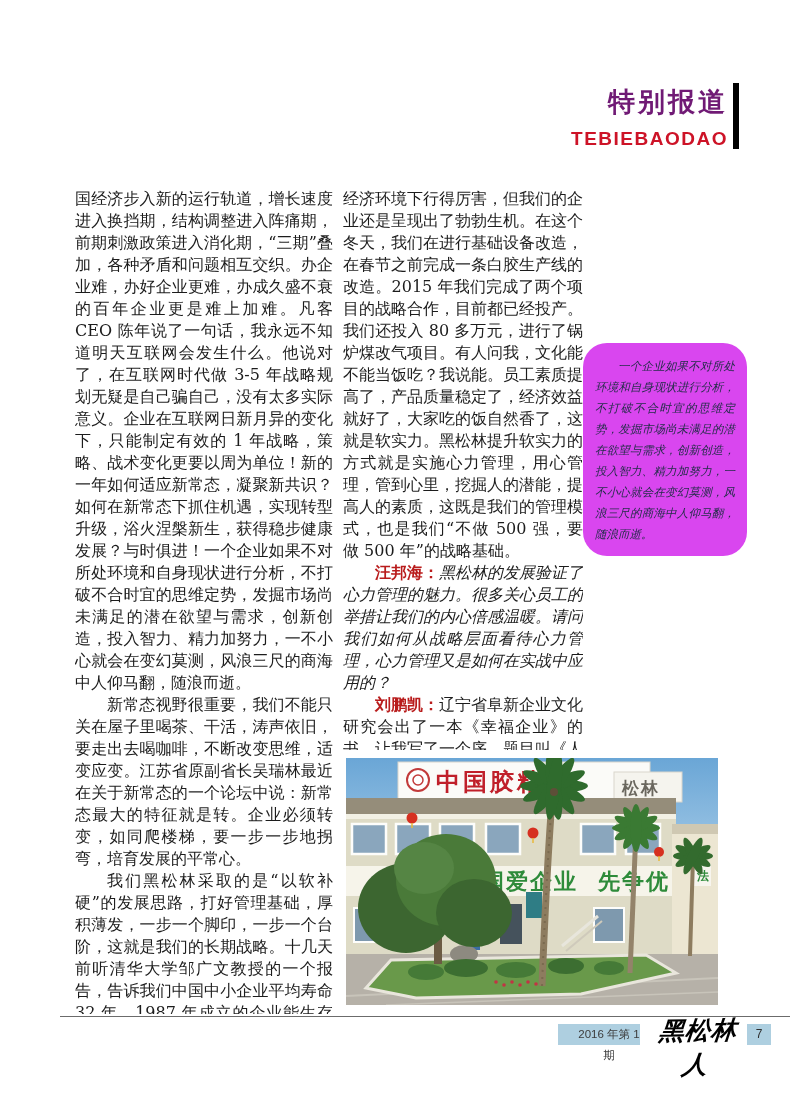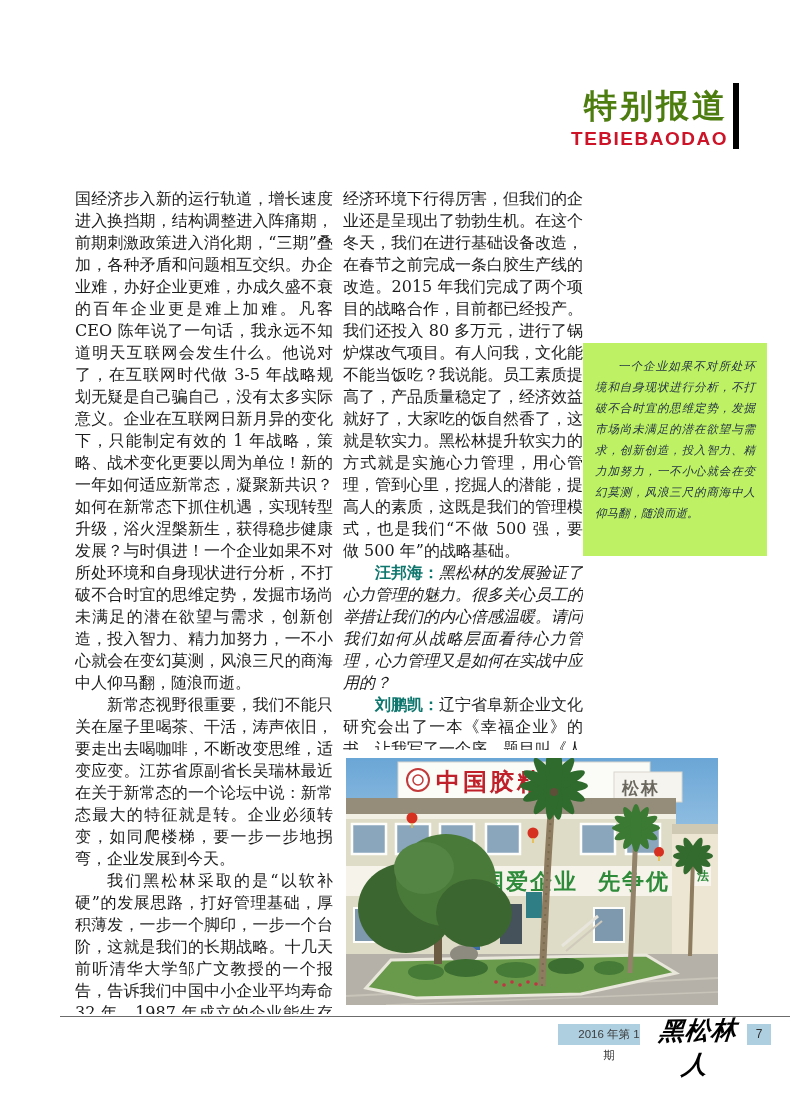--- a/index.html
+++ b/index.html
@@ -6,51 +6,51 @@
   html,body { background:#ffffff; }
   .page {
     position:relative; width:793px; height:1100px; background:#ffffff;
     overflow:hidden; font-family:"DejaVu Serif", serif; color:#1c1c1c;
   }
 
   
   .hdr-title {
     position:absolute; top:84px; right:65px;
     font-family:"Liberation Sans", sans-serif; font-weight:900;
-    font-size:33px; letter-spacing:3px; color:#4d7c0f;
+    font-size:27px; letter-spacing:3px; color:#701a75;
   }
   .hdr-sub {
     position:absolute; top:128px; right:65px;
     font-family:"Liberation Sans", sans-serif; font-weight:800;
     font-size:19px; letter-spacing:1.5px; color:#cd1327;
   }
   .hdr-bar {
     position:absolute; top:83px; left:733px; width:6px; height:66px; background:#000;
   }
 
   
   .col { position:absolute; top:188px; overflow:hidden; }
   .col-left  { left:75px;  width:258px; height:826px; }
   .col-right { left:343px; width:240px; height:562px; }
   .col p {
     font-size:16px; line-height:22px; text-align:justify;
     text-justify:inter-character; color:#1c1c1c;
   }
   .col p.indent { text-indent:2em; }
   .speaker-name {
-    font-family:"Liberation Sans", sans-serif; font-weight:bold; font-style:normal; color:#0f766e;
+    font-family:"Liberation Sans", sans-serif; font-weight:bold; font-style:normal; color:#b91c1c;
   }
   .kai { font-style:italic; }
 
   
   .sidebar-quote {
-    position:absolute; left:583px; top:343px; width:184px; height:213px;
-    background:#bef264; padding:13px 12px; overflow:hidden;
+    position:absolute; left:583px; top:343px; width:164px; height:213px;
+    background:#d946ef; padding:13px 12px; overflow:hidden;
     font-style:italic; font-size:11.5px; line-height:21px;
-    text-align:justify; text-indent:2em; color:#1f2d45;
+    text-align:justify; text-indent:2em; color:#1f2d45;border-radius:24px;
   }
 
   
   .photo { position:absolute; left:346px; top:758px; width:372px; height:247px; }
   .photo svg { display:block; }
   .svg-sign-text { font-family:"Liberation Sans", sans-serif; font-weight:bold; }
 
   
   .footer-line { position:absolute; left:60px; top:1016px; width:730px; height:1px; background:#6b6b6b; }
   .footer-issue {
@@ -75,21 +75,21 @@
 <body>
 
 <div class="page">
 
   <div class="hdr-title">特别报道</div>
   <div class="hdr-sub">TEBIEBAODAO</div>
   <div class="hdr-bar"></div>
 
   <div class="col col-left">
     <p>国经济步入新的运行轨道，增长速度进入换挡期，结构调整进入阵痛期，前期刺激政策进入消化期，“三期”叠加，各种矛盾和问题相互交织。办企业难，办好企业更难，办成久盛不衰的百年企业更是难上加难。凡客 CEO 陈年说了一句话，我永远不知道明天互联网会发生什么。他说对了，在互联网时代做 3-5 年战略规划无疑是自己骗自己，没有太多实际意义。企业在互联网日新月异的变化下，只能制定有效的 1 年战略，策略、战术变化更要以周为单位！新的一年如何适应新常态，凝聚新共识？如何在新常态下抓住机遇，实现转型升级，浴火涅槃新生，获得稳步健康发展？与时俱进！一个企业如果不对所处环境和自身现状进行分析，不打破不合时宜的思维定势，发掘市场尚未满足的潜在欲望与需求，创新创造，投入智力、精力加努力，一不小心就会在变幻莫测，风浪三尺的商海中人仰马翻，随浪而逝。</p>
-    <p class="indent">新常态视野很重要，我们不能只关在屋子里喝茶、干活，涛声依旧，要走出去喝咖啡，不断改变思维，适变应变。江苏省原副省长吴瑞林最近在关于新常态的一个论坛中说：新常态最大的特征就是转。企业必须转变，如同爬楼梯，要一步一步地拐弯，企业发展到今天。</p>
+    <p class="indent">新常态视野很重要，我们不能只关在屋子里喝茶、干活，涛声依旧，要走出去喝咖啡，不断改变思维，适变应变。江苏省原副省长吴瑞林最近在关于新常态的一个论坛中说：新常态最大的特征就是转。企业必须转变，如同爬楼梯，要一步一步地拐弯，培育发展的平常心。</p>
     <p class="indent">我们黑松林采取的是“以软补硬”的发展思路，打好管理基础，厚积薄发，一步一个脚印，一步一个台阶，这就是我们的长期战略。十几天前听清华大学邹广文教授的一个报告，告诉我们中国中小企业平均寿命 32 年。1987 年成立的企业能生存下来的只有 3%。我们企业是 1986 年建厂的，企业发展到今天，尽管整个</p>
   </div>
 
   <div class="col col-right">
     <p>经济环境下行得厉害，但我们的企业还是呈现出了勃勃生机。在这个冬天，我们在进行基础设备改造，在春节之前完成一条白胶生产线的改造。2015 年我们完成了两个项目的战略合作，目前都已经投产。我们还投入 80 多万元，进行了锅炉煤改气项目。有人问我，文化能不能当饭吃？我说能。员工素质提高了，产品质量稳定了，经济效益就好了，大家吃的饭自然香了，这就是软实力。黑松林提升软实力的方式就是实施心力管理，用心管理，管到心里，挖掘人的潜能，提高人的素质，这既是我们的管理模式，也是我们“不做 500 强，要做 500 年”的战略基础。</p>
     <p class="indent">
       <span class="speaker-name">汪邦海：</span><span class="kai">黑松林的发展验证了心力管理的魅力。很多关心员工的举措让我们的内心倍感温暖。请问我们如何从战略层面看待心力管理，心力管理又是如何在实战中应用的？</span>
     </p>
     <p class="indent">
       <span class="speaker-name">刘鹏凯：</span><span>辽宁省阜新企业文化研究会出了一本《幸福企业》的书，让我写了一个序，题目叫《人心的养育，是幸福企业的不竭动力》。我认为，企业发展规划愿景要与员工的价值观同步，也就是既要发展企业，也要让员工得到发展。很多企业没有这个耐心。小时候我们学过一篇《皮球浮上来》的课文，说的是皮球掉到树洞里，需要不断注水让皮球浮上来。我认为，这个皮球就是人心，管理的目的就是如何让人心浮上来。北京财贸学院王成荣院长给我的《心</span>

